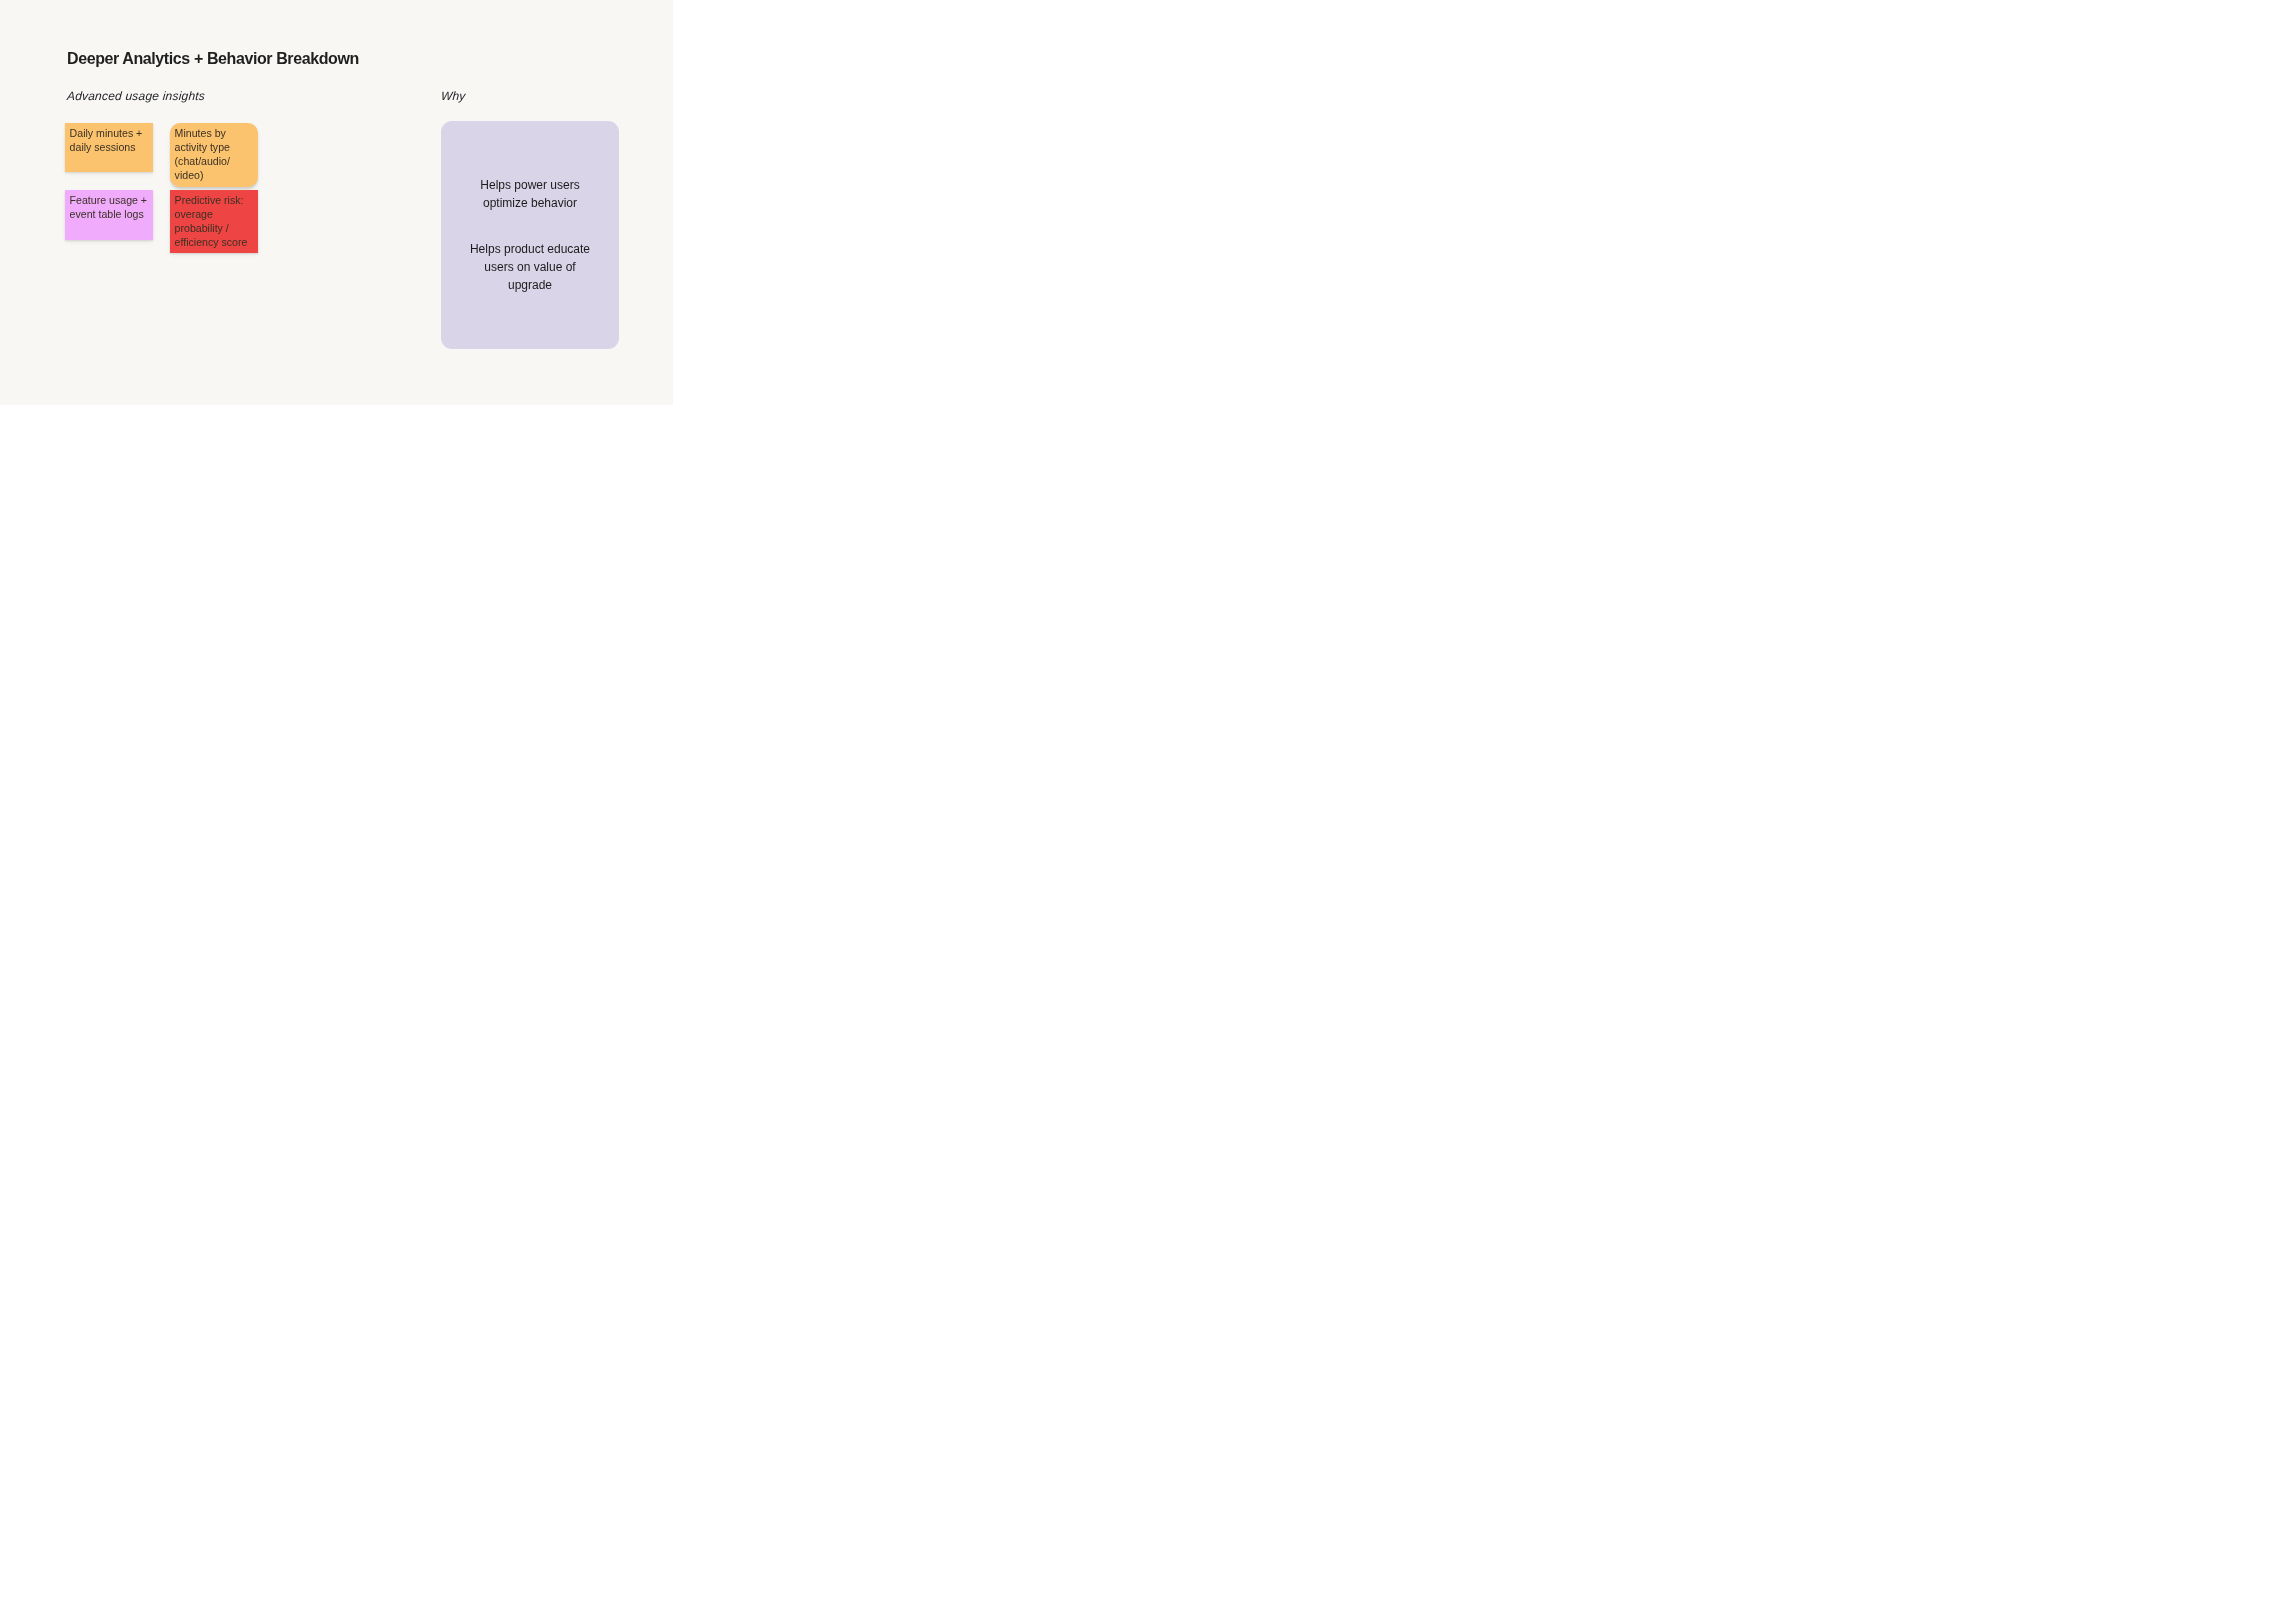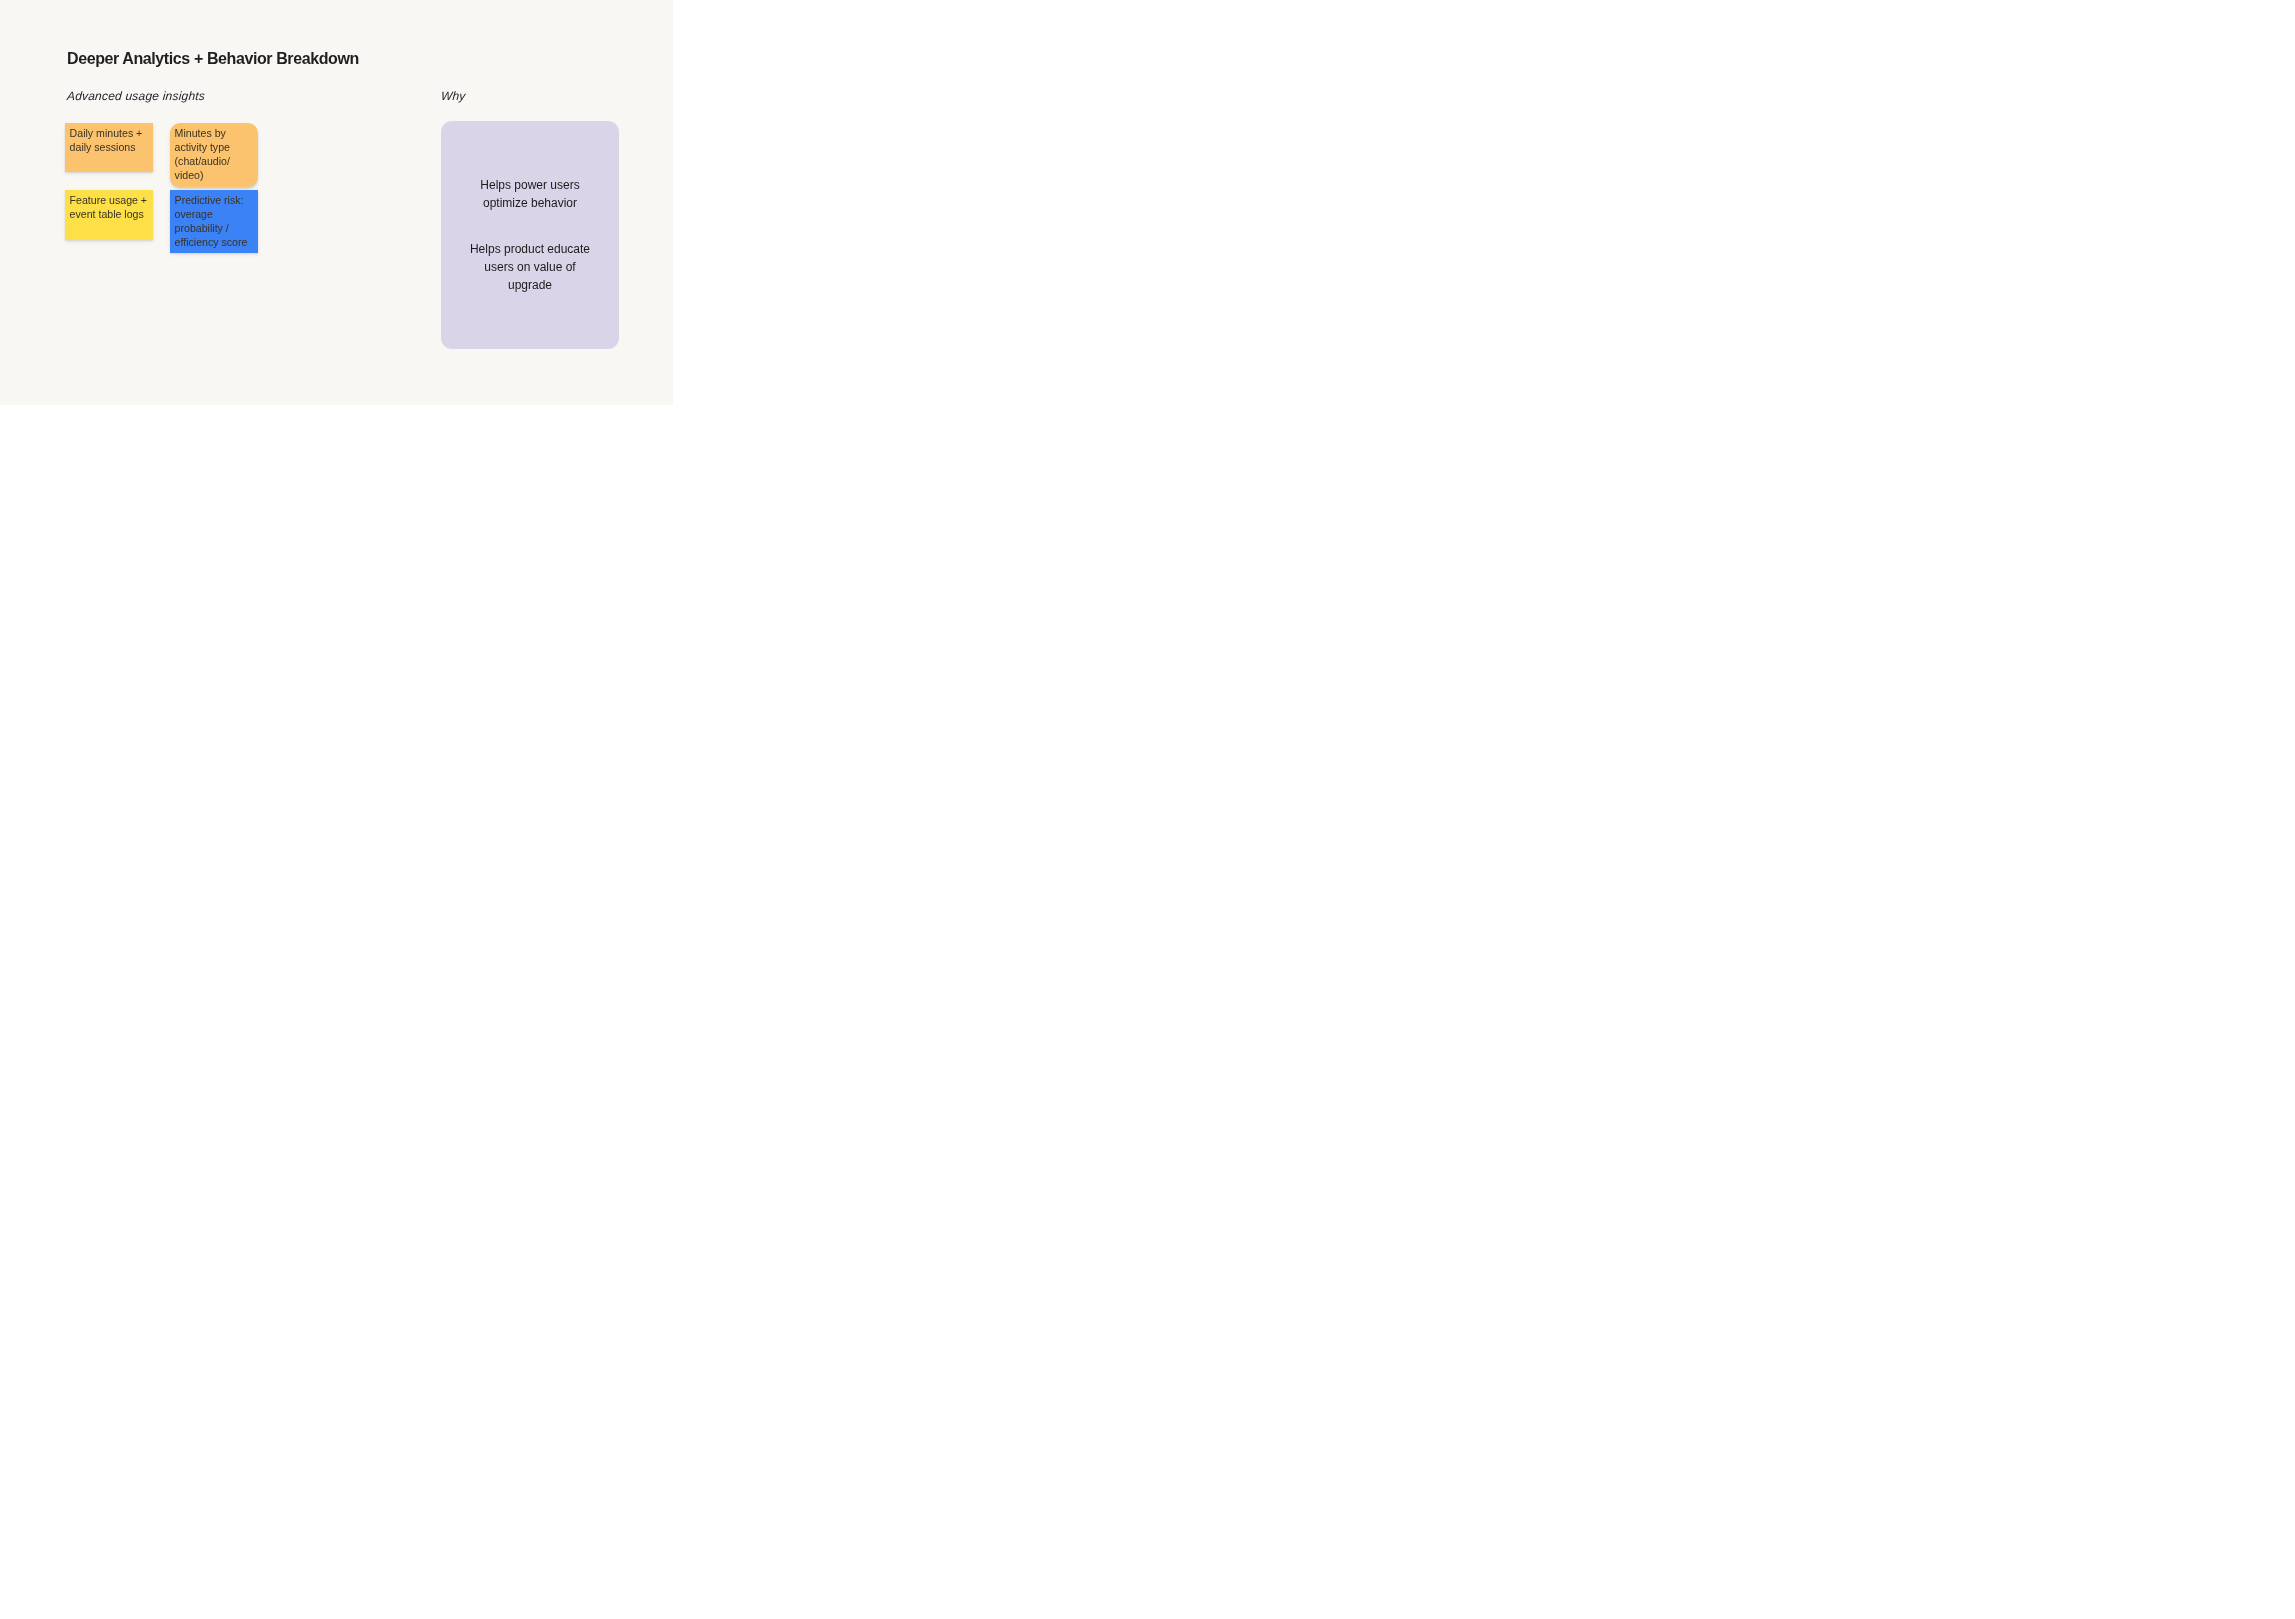--- a/index.html
+++ b/index.html
@@ -93,26 +93,26 @@
     <div class="line">daily sessions</div>
   </div>
 
   <div class="sticky sticky-2" style="background-color: rgb(252, 195, 111);">
     <div class="line">Minutes by</div>
     <div class="line">activity type</div>
     <div class="line">(chat/audio/</div>
     <div class="line">video)</div>
   </div>
 
-  <div class="sticky sticky-3" style="background-color: #fde047;">
+  <div class="sticky sticky-3" style="background-color: #f0abfc;">
     <div class="line">Feature usage +</div>
     <div class="line">event table logs</div>
   </div>
 
-  <div class="sticky sticky-4" style="background-color: #3b82f6;">
+  <div class="sticky sticky-4" style="background-color: #ef4444;">
     <div class="line">Predictive risk:</div>
     <div class="line">overage</div>
     <div class="line">probability /</div>
     <div class="line">efficiency score</div>
   </div>
 
   <div class="why-panel" style="background-color: rgb(218, 212, 232); justify-content: center;">
     <div class="paragraph">
       <div class="line">Helps power users</div>
       <div class="line">optimize behavior</div>

